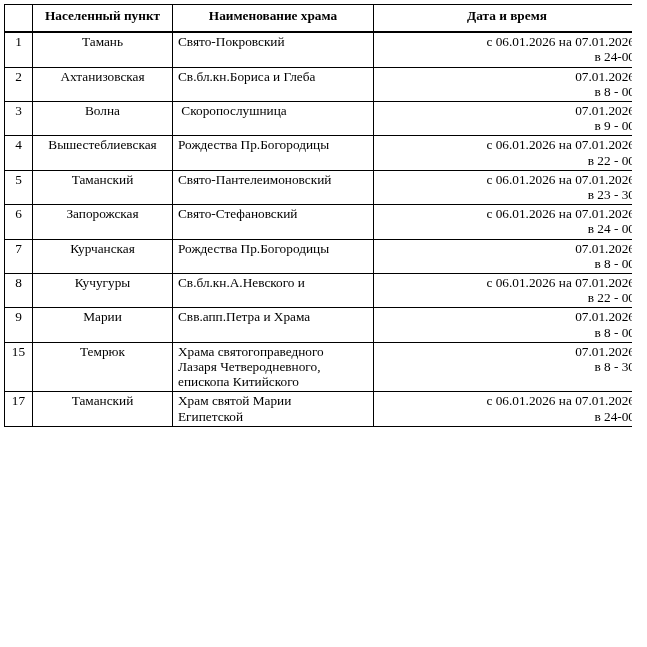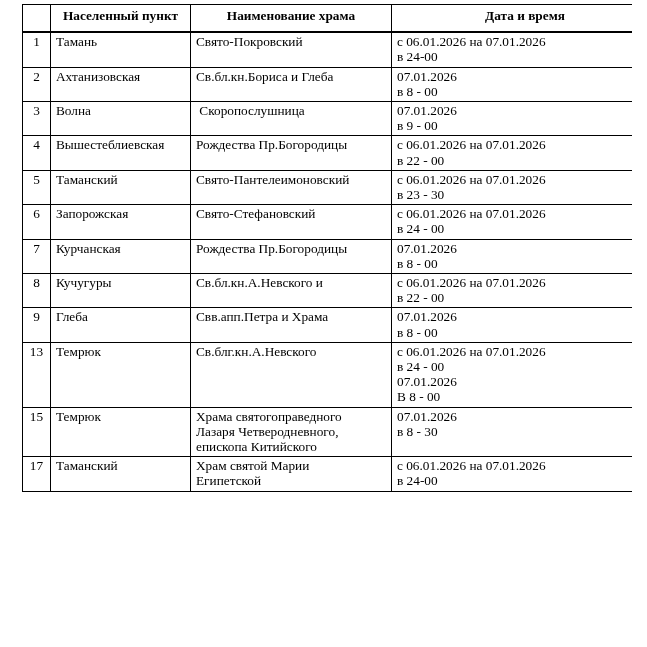--- a/index.html
+++ b/index.html
@@ -6,21 +6,21 @@
     margin: 0;
     padding: 0;
     background: #ffffff;
   }
   .page {
     width: 632px;
     height: 647px;
     background: #ffffff;
     overflow: hidden;
     box-sizing: border-box;
-    padding: 4px 4px 0 22px;
+    padding: 4px 4px 0 4px;
     font-family: "Liberation Serif", "DejaVu Serif", serif;
     color: #000000;
   }
   table.schedule {
     border-collapse: collapse;
     table-layout: fixed;
     width: 636px;
     font-size: 13.3px;
     line-height: 15.2px;
     color: #000000;
@@ -44,28 +44,28 @@
   }
   table.schedule td {
     padding: 1px 5px 2px;
   }
   td.col-num {
     text-align: center;
     padding-left: 1px;
     padding-right: 1px;
   }
   td.col-settlement {
-    text-align: left;
+    text-align: center;
   }
   td.col-temple {
     text-align: left;
     white-space: pre-wrap;
   }
   td.col-datetime {
-    text-align: left;
+    text-align: right;
     white-space: pre-wrap;
     padding-left: 2px;
     padding-right: 2px;
   }
 </style>
 </head>
 <body>
 
 <div class="page">
   <table class="schedule">
@@ -135,33 +135,24 @@
         </tr>
         <tr>
           <td class="col-num">8</td>
           <td class="col-settlement">Кучугуры</td>
           <td class="col-temple">Св.бл.кн.А.Невского и</td>
           <td class="col-datetime">с 06.01.2026 на 07.01.2026
 в 22 - 00</td>
         </tr>
         <tr>
           <td class="col-num">9</td>
-          <td class="col-settlement">Глеба</td>
+          <td class="col-settlement">Марии</td>
           <td class="col-temple">Свв.апп.Петра и Храма</td>
           <td class="col-datetime">07.01.2026
 в 8 - 00</td>
-        </tr>
-        <tr>
-          <td class="col-num">13</td>
-          <td class="col-settlement">Темрюк</td>
-          <td class="col-temple">Св.блг.кн.А.Невского</td>
-          <td class="col-datetime">с 06.01.2026 на 07.01.2026
-в 24 - 00
-07.01.2026
-В 8 - 00</td>
         </tr>
         <tr>
           <td class="col-num">15</td>
           <td class="col-settlement">Темрюк</td>
           <td class="col-temple">Храма святогоправедного
 Лазаря Четверодневного,
 епископа Китийского</td>
           <td class="col-datetime">07.01.2026
 в 8 - 30</td>
         </tr>

